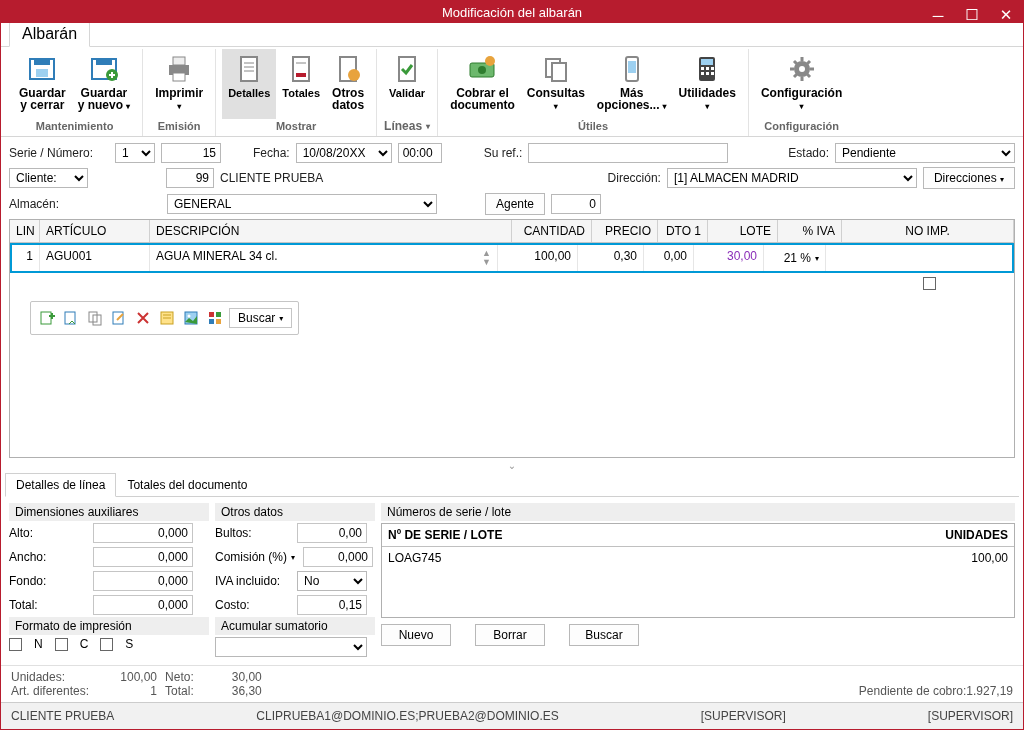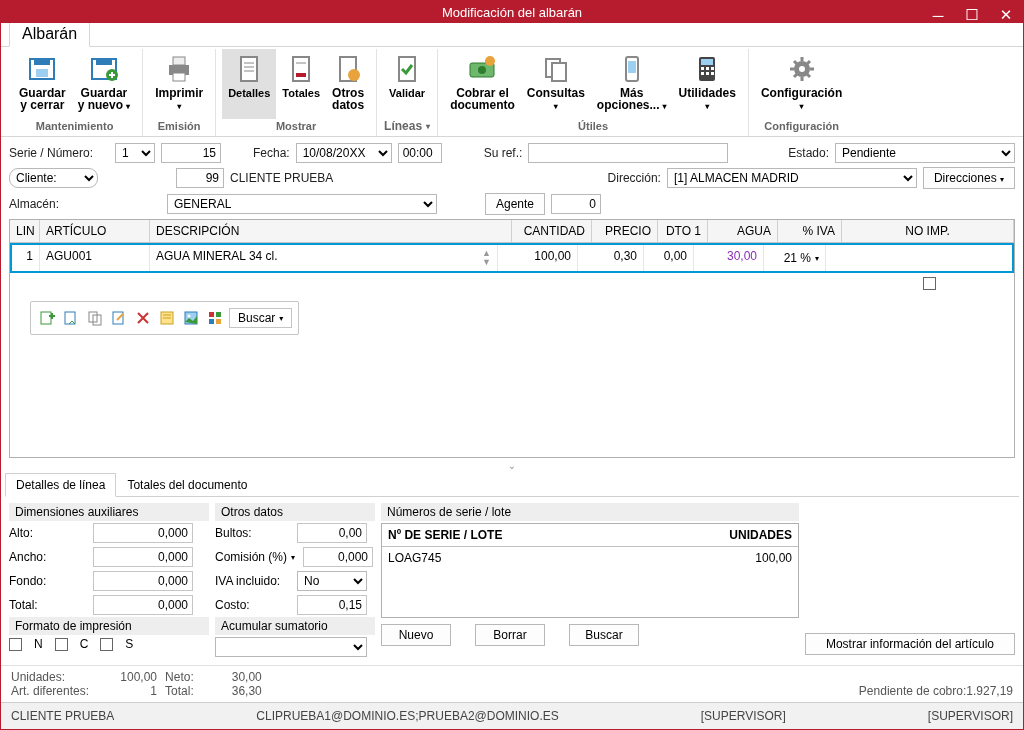--- a/index.html
+++ b/index.html
@@ -218,21 +218,21 @@
     <select class="sel" style="width:96px;"><option>10/08/20XX</option></select>
     <input class="inp" style="width: 44px;" value="00:00">
     <span style="width:30px;"></span>
     <span class="lbl">Su ref.:</span>
     <input class="inp" style="width: 200px;" value="">
     <span style="flex:1;"></span>
     <span class="lbl">Estado:</span>
     <select class="sel" style="width:180px;"><option>Pendiente</option></select>
   </div>
   <div class="fr">
-    <select class="sel" style="width:89px;border-radius:9px;"><option>Cliente:</option></select>
+    <select class="sel" style="width:79px;"><option>Cliente:</option></select>
     <span style="width:66px;"></span>
     <input class="inp num" style="width: 48px; text-align: right;" value="99">
     <span class="lbl">CLIENTE PRUEBA</span>
     <span style="flex:1;"></span>
     <span class="lbl">Dirección:</span>
     <select class="sel" style="width:250px;"><option>[1]  ALMACEN MADRID</option></select>
     <button class="btn"><span>Direcciones</span> <span class="caret">▾</span></button>
   </div>
   <div class="fr">
     <span class="lbl" style="width:100px;">Almacén:</span>
@@ -245,21 +245,21 @@
 </div>
 
 <div class="gridwrap">
   <div class="ghead">
     <div class="gh" style="width:30px;">LIN</div>
     <div class="gh" style="width:110px;">ARTÍCULO</div>
     <div class="gh" style="width:362px;">DESCRIPCIÓN</div>
     <div class="gh num" style="width:80px;text-align:right;">CANTIDAD</div>
     <div class="gh num" style="width:66px;text-align:right;">PRECIO</div>
     <div class="gh num" style="width:50px;text-align:right;">DTO 1</div>
-    <div class="gh num" style="width:70px;text-align:right;">AGUA</div>
+    <div class="gh num" style="width:70px;text-align:right;">LOTE</div>
     <div class="gh" style="width:64px;text-align:right;">% IVA</div>
     <div class="gh" style="flex:1;text-align:center;">NO IMP.</div>
   </div>
   <div class="grow">
     <div class="gc num" style="width:28px;">1</div>
     <div class="gc" style="width:110px;">AGU001</div>
     <div class="gc" style="width:348px;display:flex;">
         <span style="flex:1;">AGUA MINERAL 34 cl.</span>
         <span style="color:#999;font-size:9px;line-height:9px;">▲<br>▼</span>
       </div>
@@ -407,23 +407,20 @@
         <div class="sgc" style="flex:1;">LOAG745</div>
         <div class="sgc num" style="width:110px;">100,00</div>
       </div>
     </div>
     <div class="prow" style="gap:24px;padding-top:6px;">
       <button class="btn" style="width:70px;">Nuevo</button>
       <button class="btn" style="width:70px;">Borrar</button>
       <button class="btn" style="width:70px;">Buscar</button>
     </div>
   </div>
-  <div class="panel" style="justify-content:flex-end;padding-bottom:4px;">
-    <button class="btn" style="width:210px;">Mostrar información del artículo</button>
-  </div>
 </div>
 
 <div class="totals">
   <div style="display:flex;gap:8px;">
     <div>
       <div><span>Unidades:</span></div>
       <div><span>Art. diferentes:</span></div>
     </div>
     <div style="text-align:right;width:60px;">
       <div><span>100,00</span></div>

